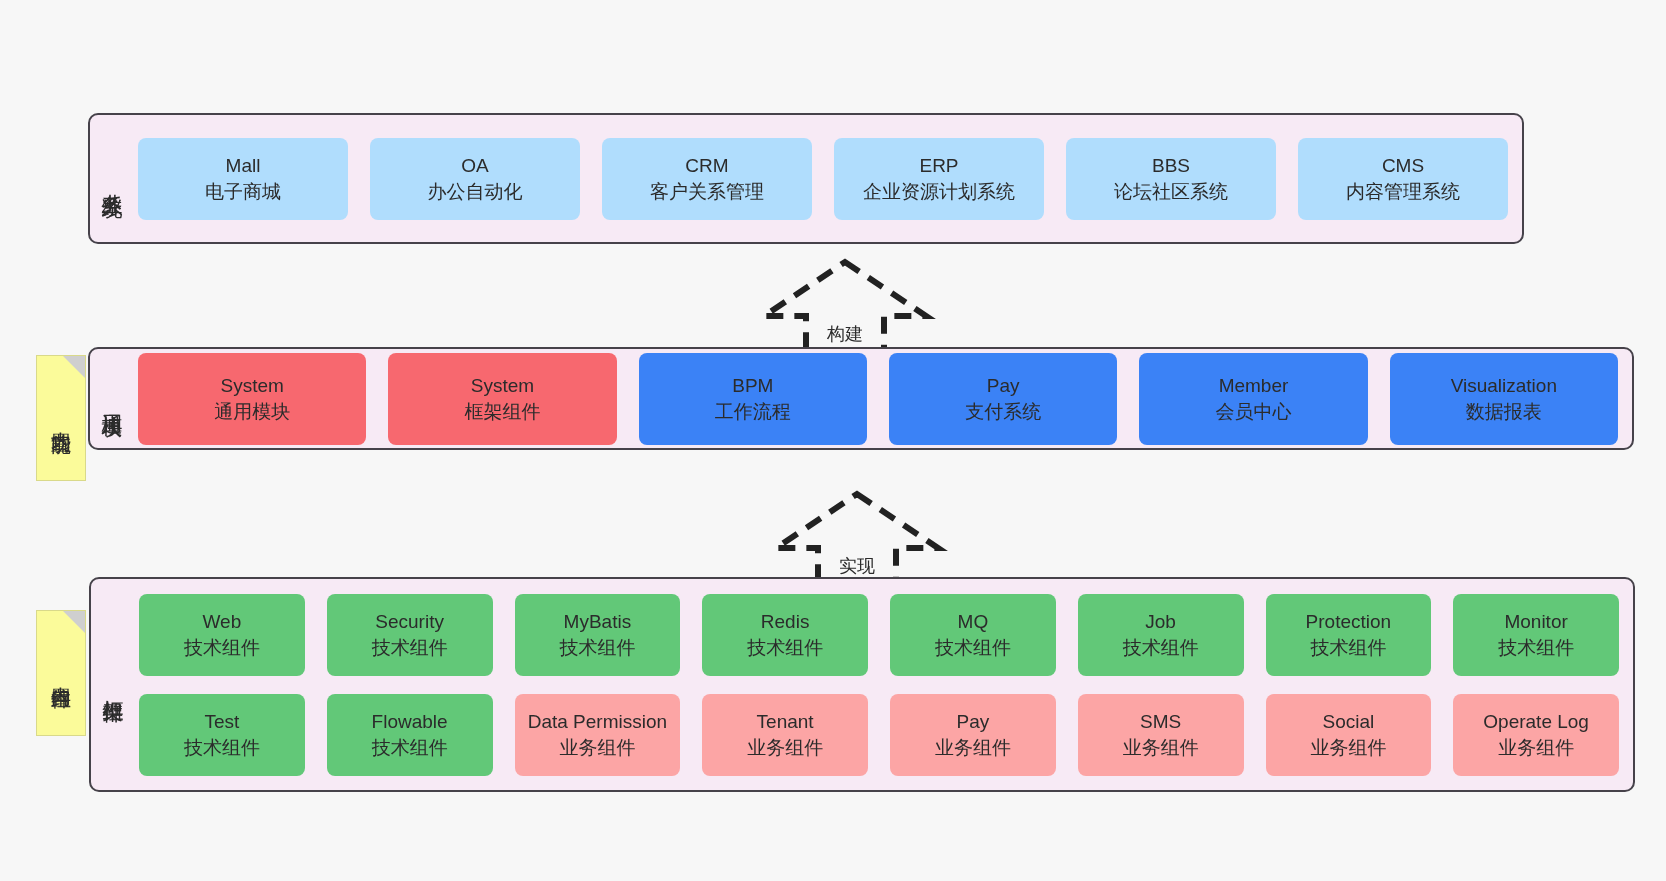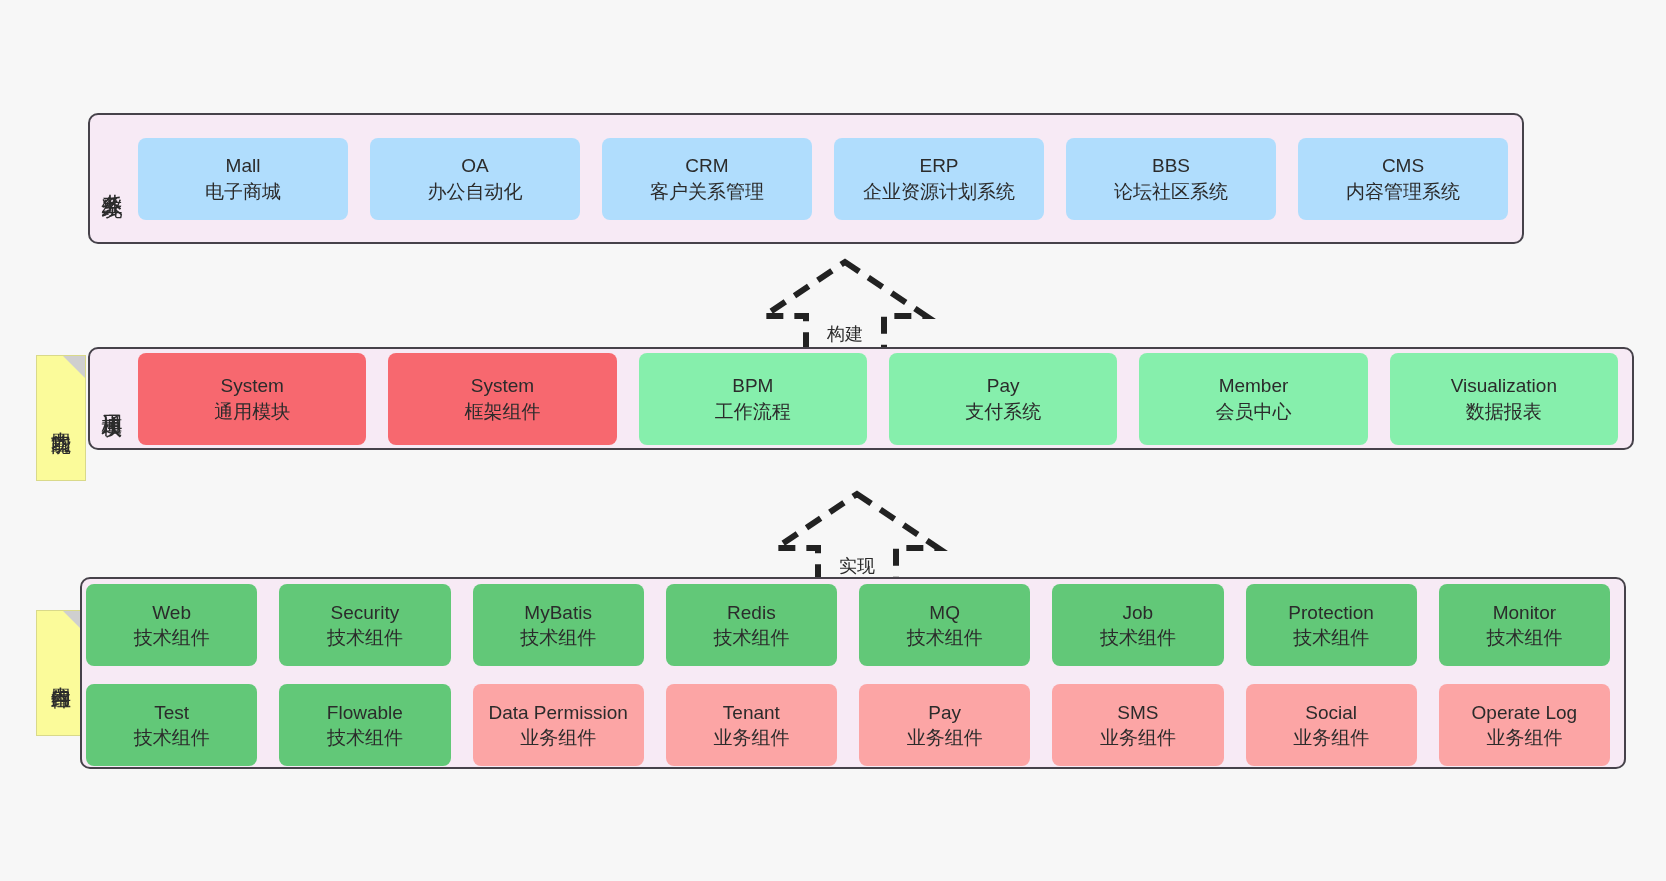--- a/index.html
+++ b/index.html
@@ -77,28 +77,28 @@
     font-size: 19px;
     line-height: 1.32;
     padding: 6px 8px;
     color: #2b2b2b;
   }
   .card .en { display: block; }
   .card .cn { display: block; }
 
   .card.blue      { background: #b0ddfd; height: 82px; }
   .card.red       { background: #f7686f; height: 92px; }
-  .card.pink      { background: #86efac; height: 92px; }
+  .card.pink      { background: #3b82f6; height: 92px; }
   .card.green     { background: #62c878; height: 82px; }
   .card.lightgreen{ background: #fca5a5; height: 82px; }
 
   
   #layer-business   { left: 88px;  top: 113px; width: 1436px; height: 131px; }
   #layer-modules    { left: 88px;  top: 347px; width: 1546px; height: 103px; }
-  #layer-framework  { left: 80px;  top: 577px; width: 1546px; height: 192px; flex-direction: column; }
+  #layer-framework  { left: 89px;  top: 577px; width: 1546px; height: 215px; }
 
   
   .note {
     position: absolute;
     box-sizing: border-box;
     width: 50px;
     background: #fbfb9a;
     border: 1px solid #d9d98a;
     font-size: 20px;
     line-height: 1.16;

